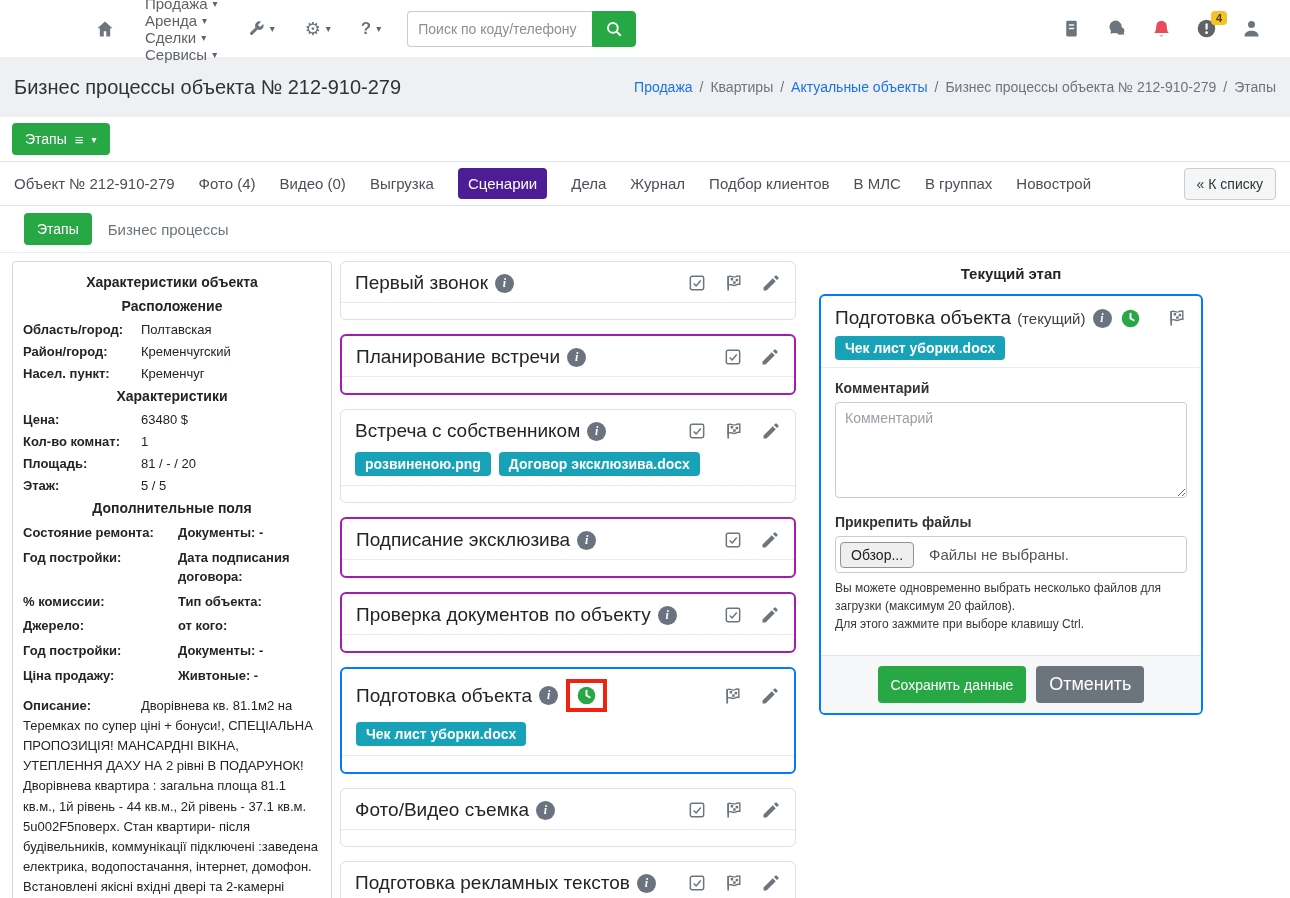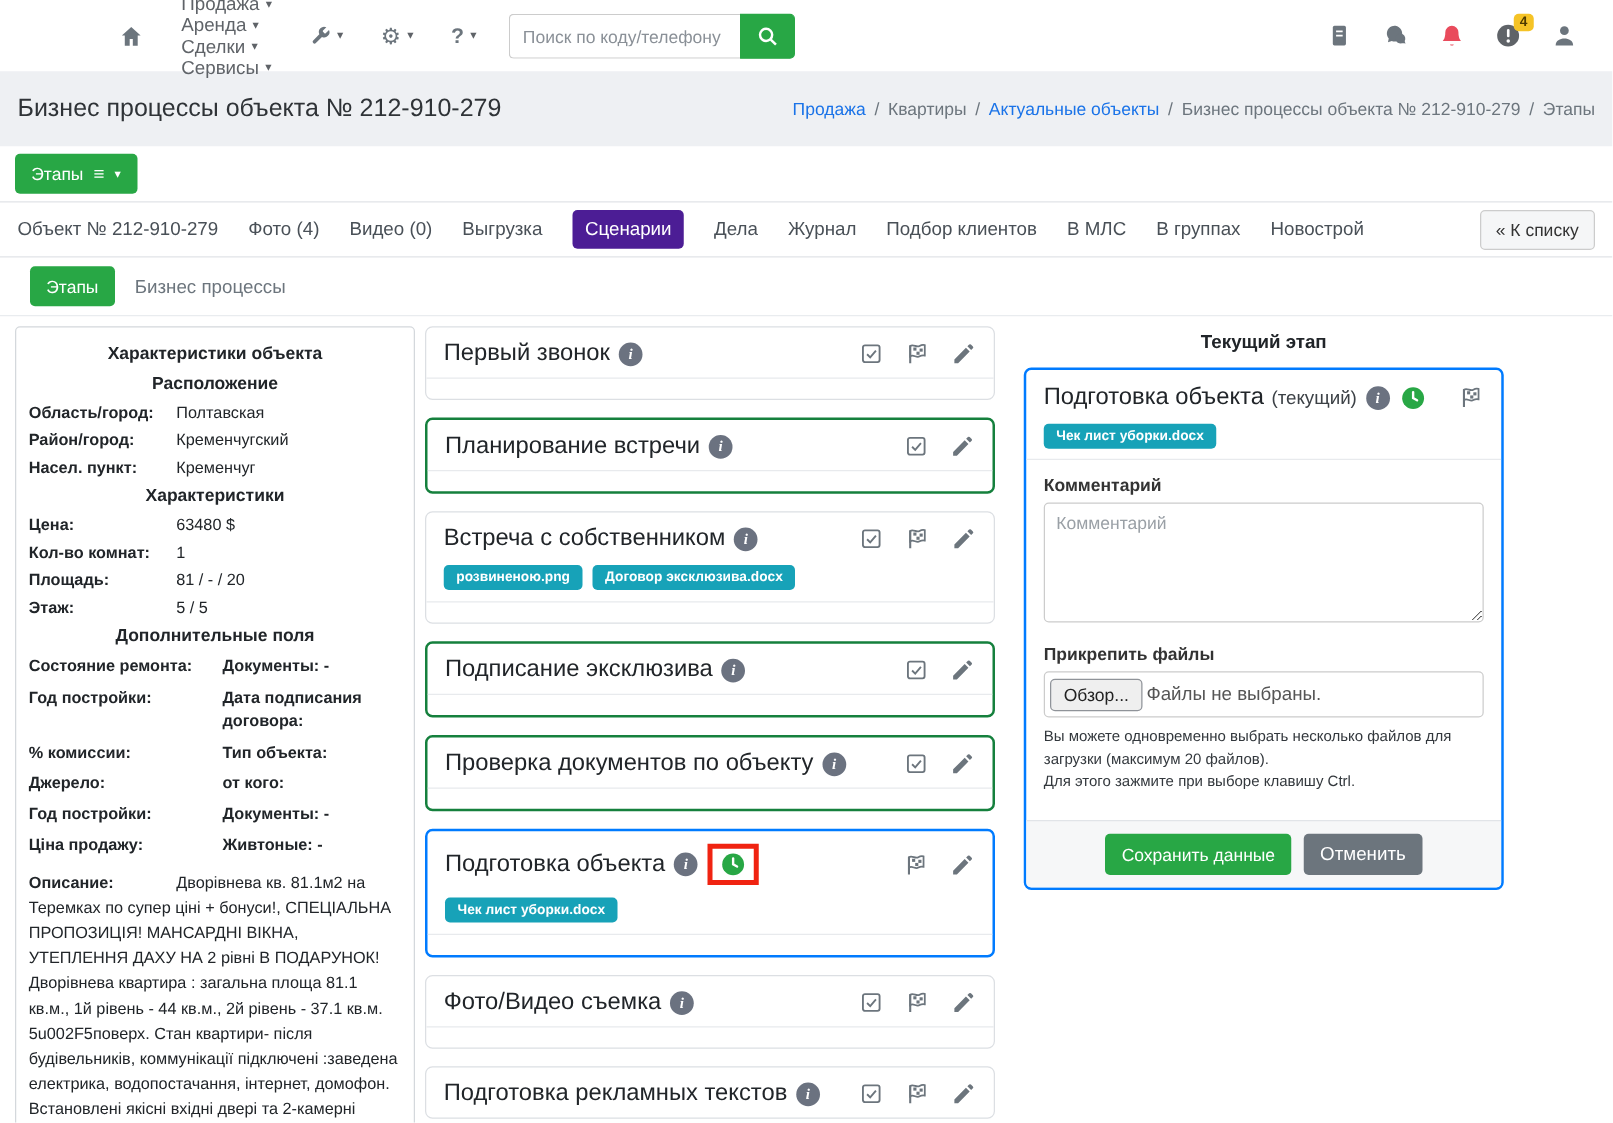--- a/index.html
+++ b/index.html
@@ -63,62 +63,62 @@
   .kv { display:flex; margin-bottom:7px; }
   .kv .k { font-weight:bold; width:118px; flex:none; }
   .kv .v { color:#212529; }
   .two { display:grid; grid-template-columns:155px 1fr; margin-bottom:6px; }
   .two div { font-weight:bold; line-height:1.45; }
   .desc { margin-top:10px; line-height:1.55; }
   .desc .dl { font-weight:bold; display:inline-block; width:118px; }
 
   .midcol { width:456px; margin-left:8px; }
   .stage { background:#fff; border:1px solid #dcdfe3; border-radius:6px; margin-bottom:14px; overflow:hidden; }
-  .stage.success { border:2px solid #15803d; }
+  .stage.success { border:2px solid #a21caf; }
   .stage.primary { border:2px solid #007bff; }
   .stage-head { display:flex; align-items:center; padding:10px 14px 8px 14px; }
   .stage-title { font-size:19px; color:#212529; }
   .ico-info { width:19px; height:19px; border-radius:50%; background:#6b7280; color:#fff;
     font-size:12px; font-weight:bold; display:inline-flex; align-items:center; justify-content:center;
     margin-left:7px; font-family:"Liberation Serif","DejaVu Serif",serif; font-style:italic; flex:none; }
   .clockwrap { display:inline-flex; margin-left:8px; }
   .clockwrap.boxed { border:4px solid #f02311; padding:2px 6px; }
   .ico-clock svg { width:21px; height:21px; display:block; }
   .stage-ics { margin-left:auto; display:flex; align-items:center; gap:17px; color:#6c757d; }
   .stage-ics svg { width:20px; height:20px; display:block; cursor:pointer; }
   .stage-files { padding:2px 14px 9px 14px; display:flex; gap:8px; }
-  .fbadge { background:#17a2b8; color:#fff; font-size:11px; font-weight:bold;
+  .fbadge { background:#17a2b8; color:#fff; font-size:14px; font-weight:bold;
     padding:4px 10px; border-radius:4px; white-space:nowrap; cursor:pointer; }
   .stage-foot { border-top:1px solid #e8eaed; height:17px; }
 
   .rightcol { width:384px; margin-left:23px; }
   .cur-h { text-align:center; font-weight:bold; font-size:15px; margin:4px 0 12px 0; color:#212529; }
   .curpanel { border:2px solid #007bff; border-radius:6px; background:#fff; overflow:hidden; }
   .cur-head { display:flex; align-items:center; padding:11px 14px 4px 14px; }
   .cur-title { font-size:19px; color:#212529; }
   .cur-sub { font-size:15px; color:#3c4146; margin-left:6px; }
   .cur-files { padding:6px 14px 10px 14px; border-bottom:1px solid #e8eaed; }
   .cur-body { padding:12px 14px; }
   .lbl { font-weight:bold; font-size:14px; margin-bottom:6px; }
   textarea { width:100%; height:96px; border:1px solid #ccc; border-radius:4px; padding:7px 9px;
     font-size:14px; color:#555; font-family:inherit; resize:vertical; outline:none; }
   textarea::placeholder { color:#9aa0a6; }
   .attach { margin-top:12px; }
   .filerow { border:1px solid #ccc; border-radius:4px; height:37px; display:flex;
-    align-items:center; padding:0 8px 0 4px; gap:3px; margin-bottom:6px; }
+    align-items:center; padding:0 8px 0 4px; gap:15px; margin-bottom:6px; }
   .browse { border:1px solid #8f9399; background:#efefef; border-radius:4px; font-size:14px;
     padding:4px 10px; color:#222; cursor:pointer; font-family:inherit; }
   .nofiles { font-size:15px; color:#555; }
   .help { font-size:12px; color:#33383d; line-height:1.5; }
   .cur-foot { margin-top:10px; background:#f6f7f8; border-top:1px solid #e1e4e8; padding:10px;
     display:flex; justify-content:center; gap:10px; }
   .btn-save { background:#28a745; color:#fff; border:none; border-radius:4px; padding:8px 13px;
     font-size:14px; cursor:pointer; font-family:inherit; }
   .btn-cancel { background:#6c757d; color:#fff; border:none; border-radius:4px; padding:8px 13px;
-    font-size:15px; cursor:pointer; font-family:inherit; }
+    font-size:18px; cursor:pointer; font-family:inherit; }
 </style>
 </head>
 <body>
 
 <header class="topnav">
   <div class="menu">
     <span class="icon home-ic">
       <svg viewBox="0 0 24 24">
           <path d="M12 3l9 8.2h-2.8V21h-4.7v-6.4h-3V21H5.8v-9.8H3z" fill="currentColor"></path>
         </svg>

